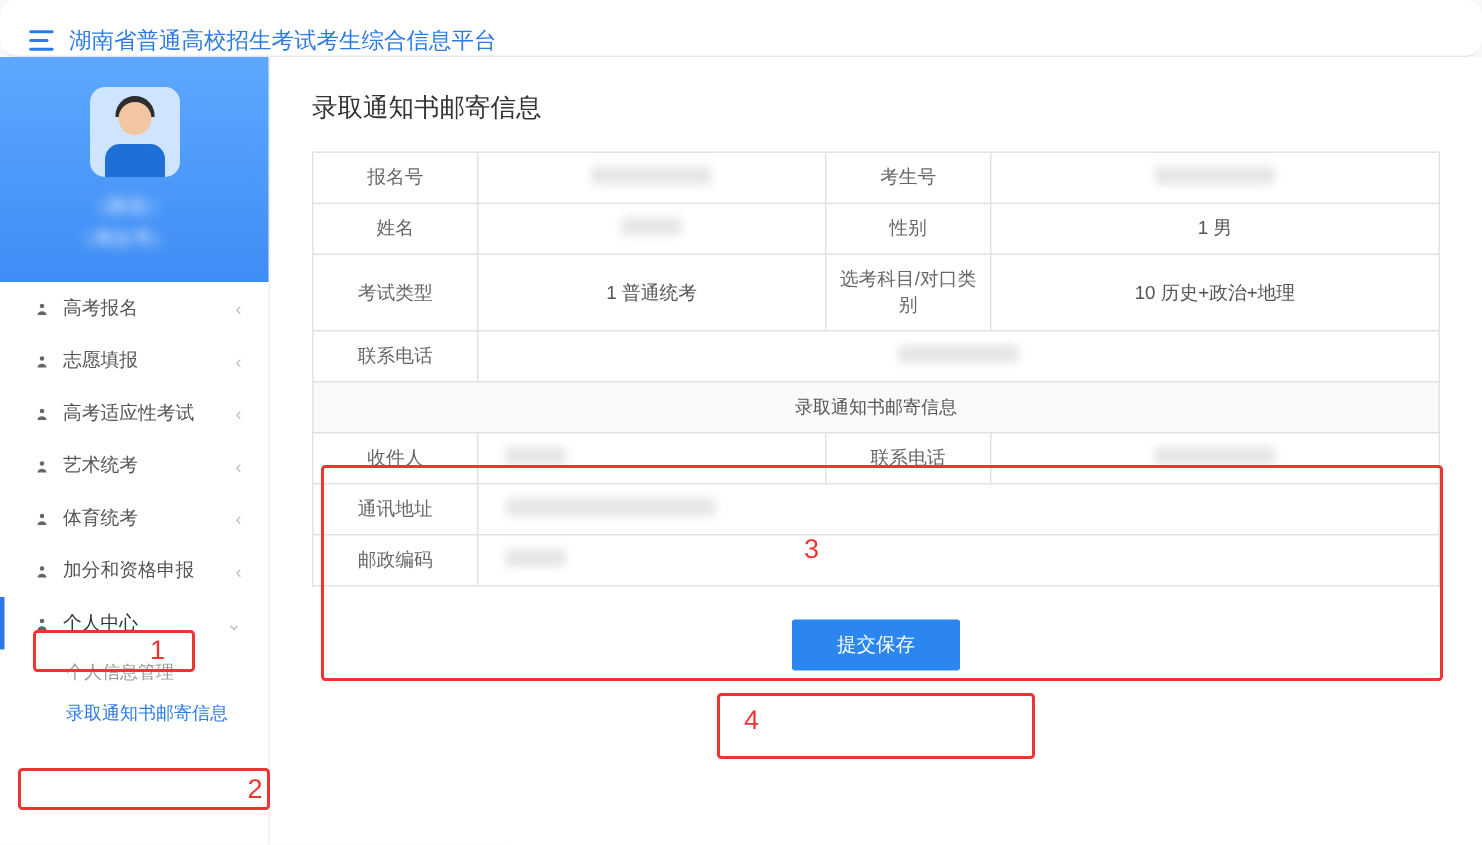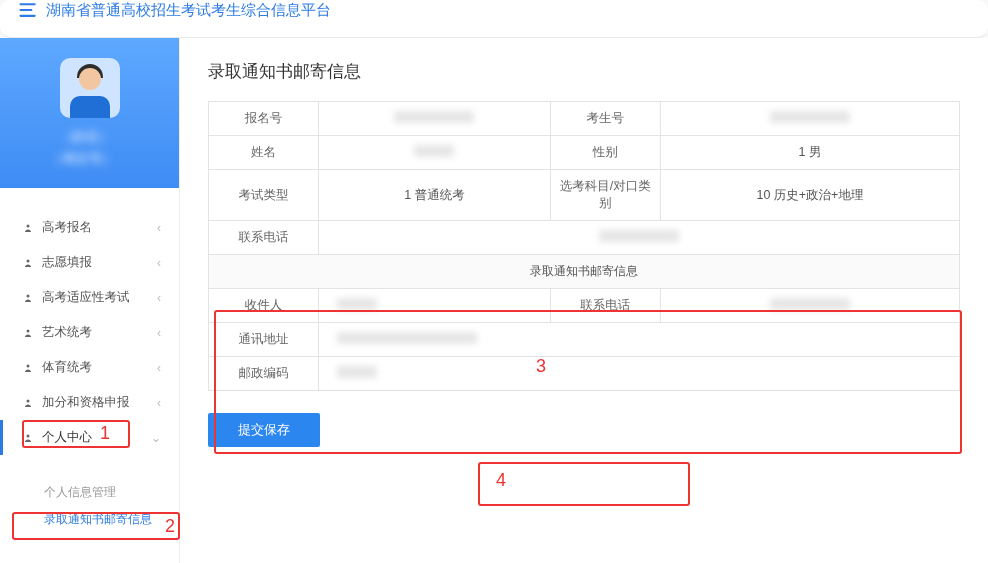--- a/index.html
+++ b/index.html
@@ -11,21 +11,21 @@
     width: 988px;
     height: 563px;
     overflow: hidden;
     position: relative;
   }
   .header {
     height: 38px;
     background: #fff;
     border-bottom: 1px solid #e8e8e8;
     display: flex;
-    align-items: flex-start;
+    align-items: flex-end;
     padding: 0 18px;
     color: #2c7be5;
     font-size: 15px;
     font-weight: 500;
     border-radius: 11px;
   }
   .logo-text { display: flex; align-items: center; gap: 8px; }
   .logo-icon {
     display: inline-flex;
     width: 20px; height: 20px;
@@ -34,21 +34,20 @@
   .main {
     display: flex;
     height: calc(100% - 38px);
   }
   .sidebar {
     width: 180px;
     background: #fff;
     border-right: 1px solid #eee;
     display: flex;
     flex-direction: column;
-    gap: 22px;
   }
   .profile-card {
     background: linear-gradient(180deg,#5ea8ff 0%, #3e8cf5 100%);
     height: 150px;
     display: flex;
     flex-direction: column;
     align-items: center;
     justify-content: center;
     color: #fff;
   }
@@ -131,21 +130,21 @@
   }
   table.info th { width:110px; color:#666; }
   .blur-val {
     display:inline-block; min-width:80px; min-height:12px;
     background:#e6e6e6; filter: blur(3px); border-radius:2px;
   }
   .section-row td, .section-row th {
     color:#666;
   }
   .submit-wrap {
-    display:flex; margin-top:22px;
+    display:flex; justify-content:center; margin-top:22px;
     position:relative;
   }
   .submit-btn {
     background:#2c86f0; color:#fff; border:none;
     padding:8px 30px; font-size:13px; border-radius:2px;
     cursor:pointer;
   }
 
   
   .anno {

